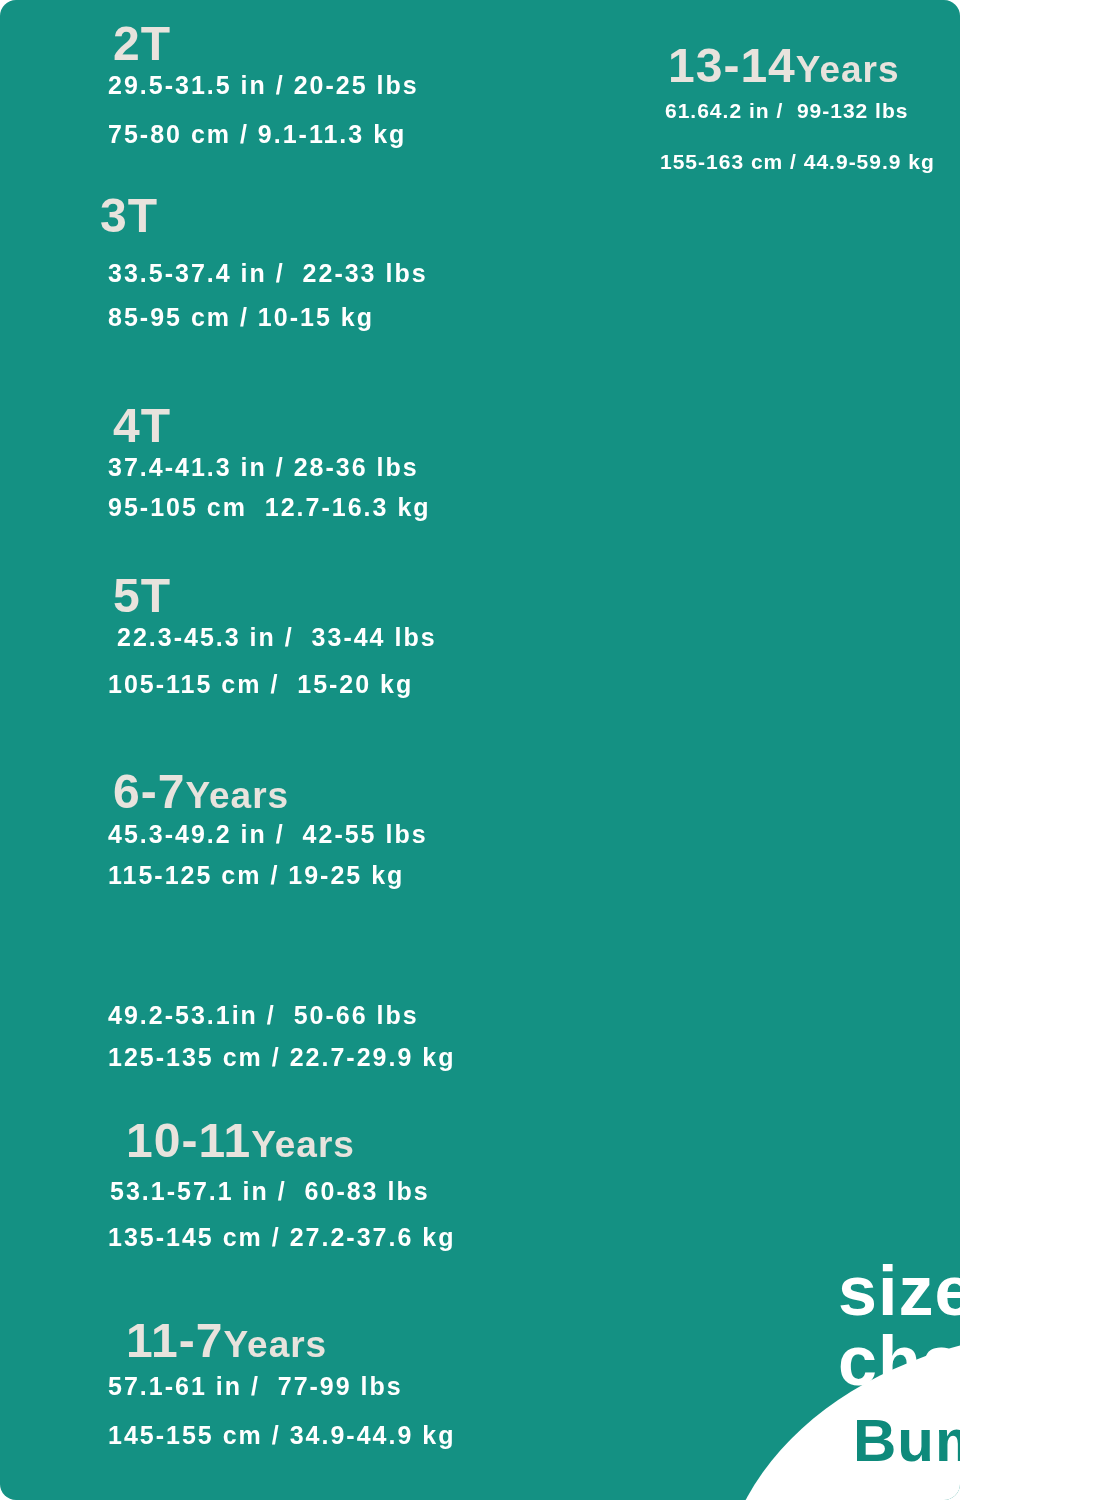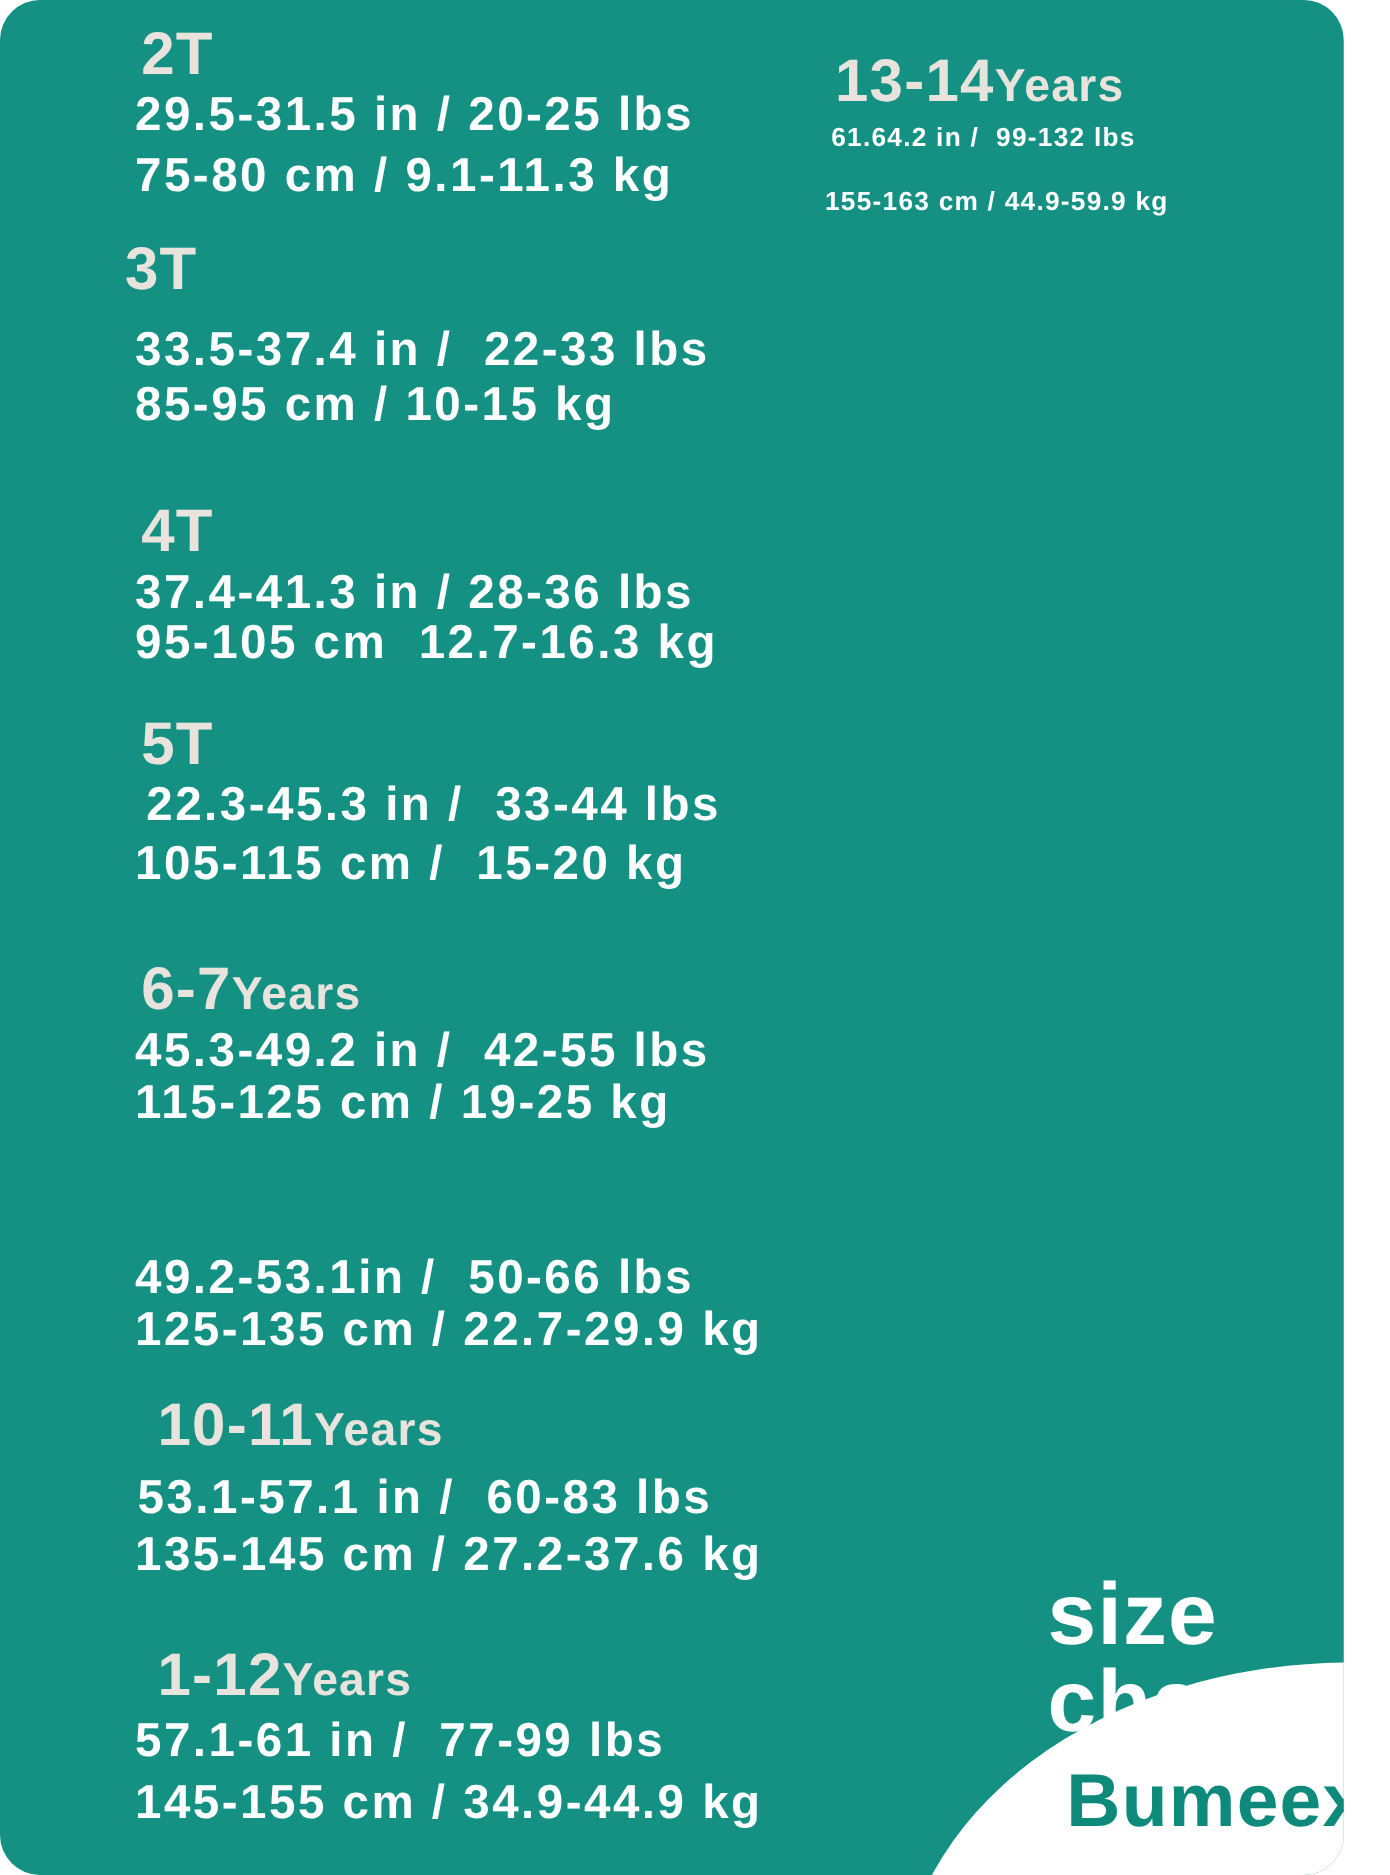--- a/index.html
+++ b/index.html
@@ -1,39 +1,39 @@
 <!DOCTYPE html>
 <html><head>
 <meta charset="utf-8">
 <style>
   html,body{margin:0;padding:0;background:#ffffff;}
   .card{
     position:relative;
-    width:1075px;height:1500px;
+    width:960px;height:1500px;
     background:#149183;
-    border-radius:32px;
+    border-radius:16px;
     overflow:hidden;
     font-family:"Liberation Sans", "DejaVu Sans", sans-serif;
     font-weight:bold;
   }
   
   .h{
     position:absolute;
     color:#E8E3DD;
     font-size:48px;
     line-height:1;
     letter-spacing:1px;
     white-space:pre;
   }
   .h .suf{font-size:37px;}
   
   .l{
     position:absolute;
     color:#ffffff;
-    font-size:38px;
+    font-size:25px;
     line-height:1;
     letter-spacing:2px;
     white-space:pre;
   }
   .l.right{font-size:21px;letter-spacing:1px;}
   
   #h0{left:113px;top:20px}   #a0{left:108px;top:73px}   #b0{left:108px;top:122px}
   #h1{left:100px;top:192px}  #a1{left:108px;top:261px}  #b1{left:108px;top:305px}
   #h2{left:113px;top:402px}  #a2{left:108px;top:455px}  #b2{left:108px;top:495px}
   #h3{left:113px;top:572px}  #a3{left:117px;top:625px}  #b3{left:108px;top:672px}
@@ -86,21 +86,21 @@
   <div class="l" id="a4">45.3-49.2 in /  42-55 lbs</div>
   <div class="l" id="b4">115-125 cm / 19-25 kg</div>
 
   <div class="l" id="a5">49.2-53.1in /  50-66 lbs</div>
   <div class="l" id="b5">125-135 cm / 22.7-29.9 kg</div>
 
   <div class="h" id="h6"><span>10-11</span><span class="suf">Years</span></div>
   <div class="l" id="a6">53.1-57.1 in /  60-83 lbs</div>
   <div class="l" id="b6">135-145 cm / 27.2-37.6 kg</div>
 
-  <div class="h" id="h7"><span>1-12</span><span class="suf">Years</span></div>
+  <div class="h" id="h7"><span>11-7</span><span class="suf">Years</span></div>
   <div class="l" id="a7">57.1-61 in /  77-99 lbs</div>
   <div class="l" id="b7">145-155 cm / 34.9-44.9 kg</div>
 
   <div class="h" id="h8"><span>13-14</span><span class="suf">Years</span></div>
   <div class="l right" id="a8">61.64.2 in /  99-132 lbs</div>
   <div class="l right" id="b8">155-163 cm / 44.9-59.9 kg</div>
 
   <div class="title">size chart</div>
   <div class="ellipse"></div>
   <div class="brand">Bumeex</div>

